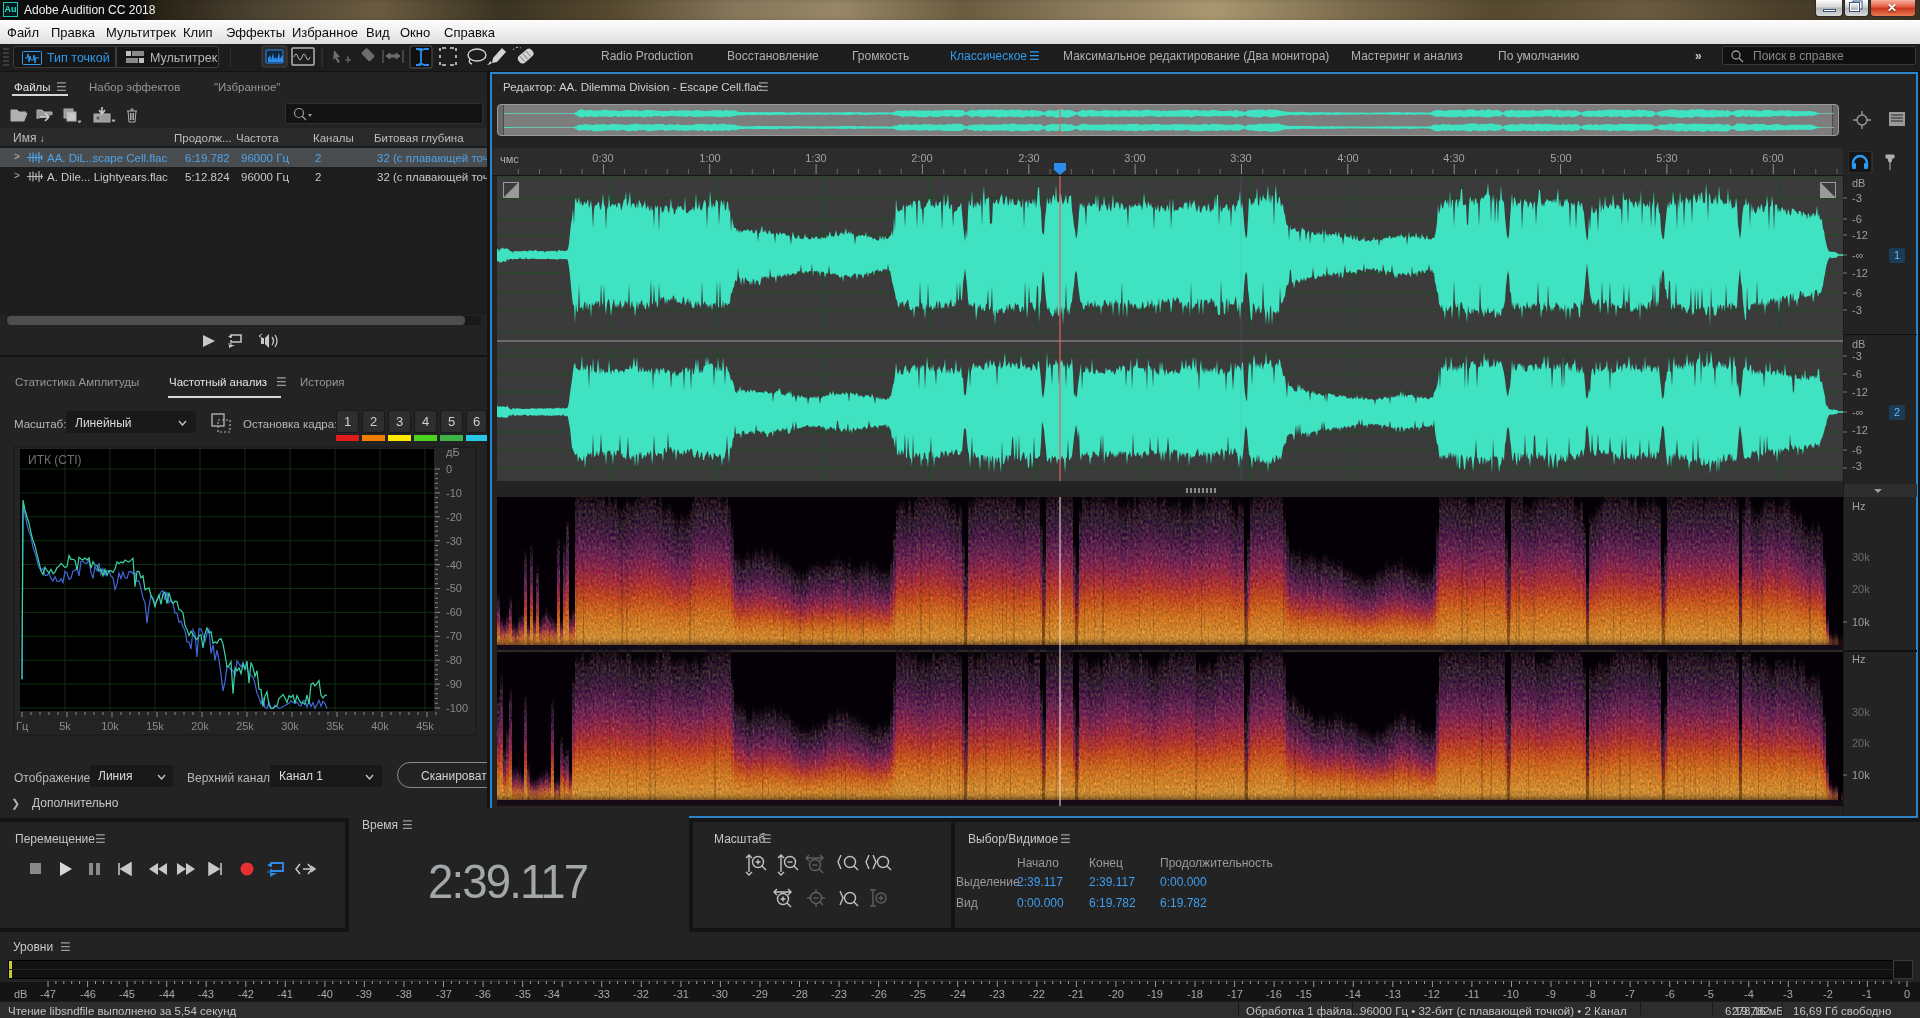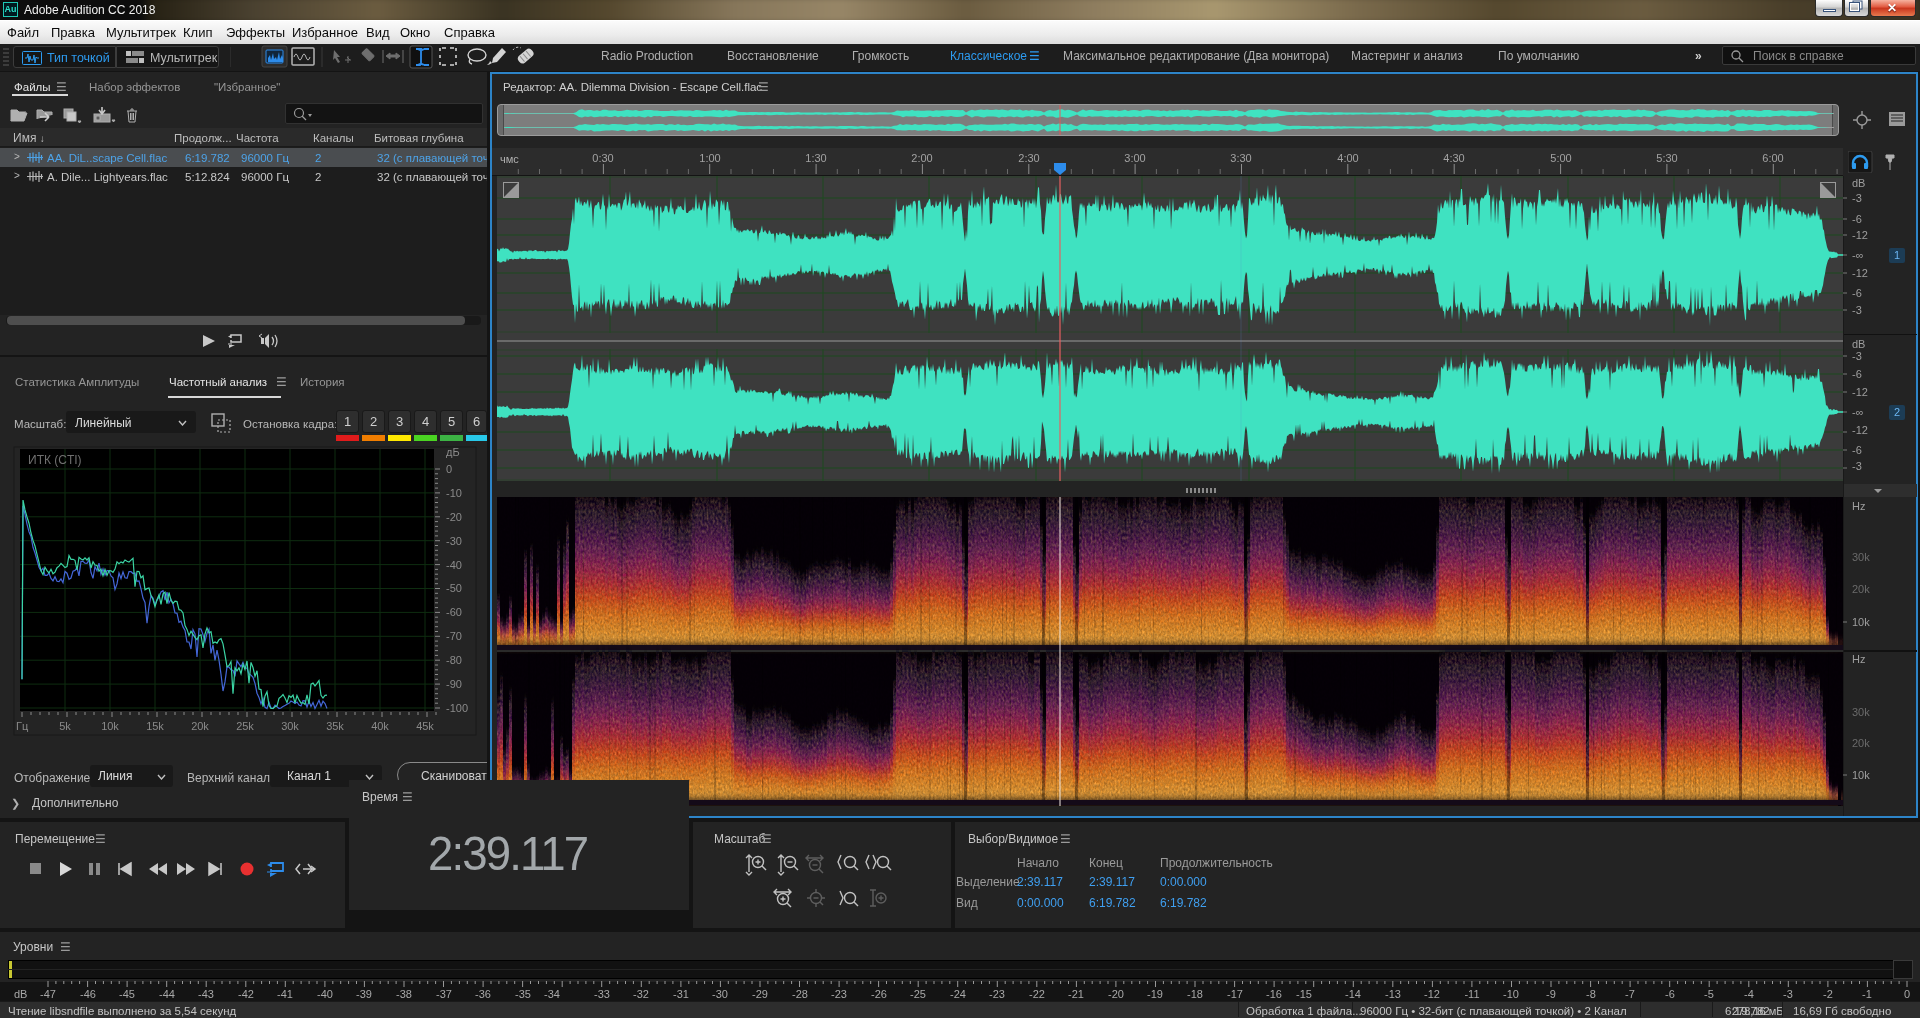--- a/index.html
+++ b/index.html
@@ -399,21 +399,21 @@
   </svg>
   <div class="ph" style="left:14px;top:414px;color:#b8b8b8">Отображение:</div>
   <div class="abs" style="left:90px;top:408px;width:83px;height:22px;background:#191919;border-radius:3px">
     <div class="ph" style="left:8px;top:4px;color:#dcdcdc">Линия</div>
     <svg width="9" height="6" style="position:absolute;right:7px;top:9px" viewBox="0 0 9 6">
           <path d="M1 1 l3.5 4 3.5 -4" fill="none" stroke="#c0c0c0" stroke-width="1.4"></path>
         </svg>
   </div>
   <div class="ph" style="left:187px;top:414px;color:#b8b8b8">Верхний канал:</div>
   <div class="abs" style="left:270px;top:408px;width:112px;height:22px;background:#191919;border-radius:3px">
-    <div class="ph" style="left:17px;top:4px;color:#dcdcdc">Канал 1</div>
+    <div class="ph" style="left:9px;top:4px;color:#dcdcdc">Канал 1</div>
     <svg width="9" height="6" style="position:absolute;right:8px;top:9px" viewBox="0 0 9 6">
           <path d="M1 1 l3.5 4 3.5 -4" fill="none" stroke="#c0c0c0" stroke-width="1.4"></path>
         </svg>
   </div>
   <div class="abs" style="left:397px;top:405px;width:120px;height:26px;border:1px solid #8a8a8a;border-radius:13px">
     <div class="ph" style="left:23px;top:6px;color:#d0d0d0">Сканировать</div>
   </div>
   <div class="ph" style="left:11px;top:440px;color:#b0b0b0;font-size:11px">❯</div>
   <div class="ph" style="left:32px;top:439px;color:#c6c6c6">Дополнительно</div>
 </div>
@@ -1776,21 +1776,21 @@
           <path d="M243 9 v-4 h12 v8 h-12 v-2" fill="none" stroke="#2d8ceb" stroke-width="1.8"></path>
           <path d="M243 5 l-4 2 4 2 z M249 15 h-7 v4" fill="#2d8ceb"></path>
           <path d="M239 14 l5 0" stroke="#2d8ceb"></path>
         </g>
     <g stroke="#c8c8c8" fill="#c8c8c8">
           <path d="M272 6 l-4 5 4 5 M280 6 l4 5 -4 5" fill="none" stroke-width="1.5"></path>
           <path d="M275 11 h12 m-4 -3 l4 3 -4 3" fill="none" stroke-width="1.5"></path>
         </g>
   </svg>
 </div>
-<div class="panel" style="left:349px;top:780px;width:340px;height:130px">
+<div class="panel" style="left:349px;top:808px;width:340px;height:130px">
   <div class="ph" style="left:13px;top:10px">Время</div>
       <div class="ph hamb" style="left:53px;top:10px">☰</div>
   <div class="abs" style="left:79px;top:45px;color:#a2a7aa;font-size:49px;letter-spacing:-2px;transform:scaleX(0.93);transform-origin:left">2:39.117</div>
 </div>
 <div class="panel" style="left:693px;top:822px;width:258px;height:106px">
   <div class="ph" style="left:21px;top:10px">Масштаб</div>
       <div class="ph hamb" style="left:68px;top:10px">☰</div>
   <svg class="abs" style="left:48px;top:30px" width="200" height="64" viewBox="0 0 200 64">
     <g stroke="#c2c2c2" fill="none" stroke-width="1.4">
       <g>

